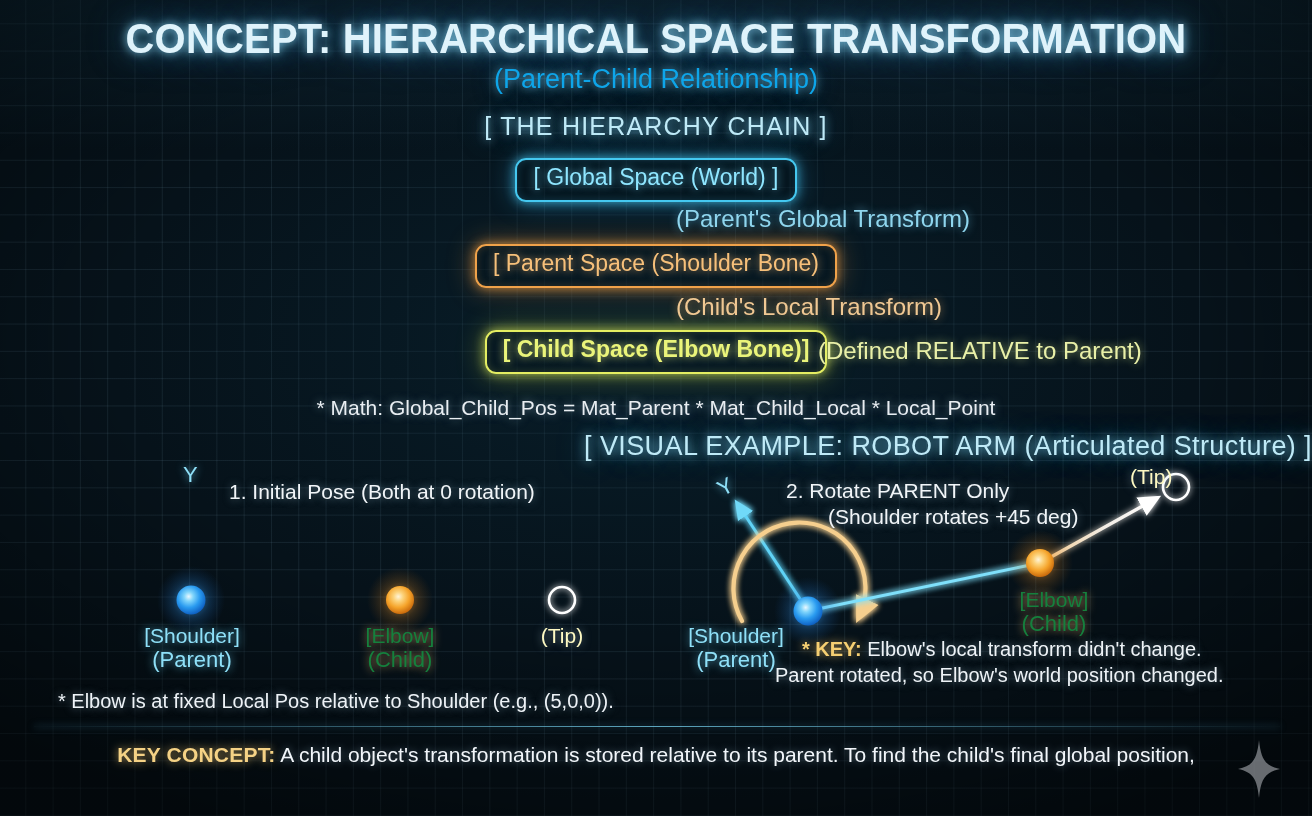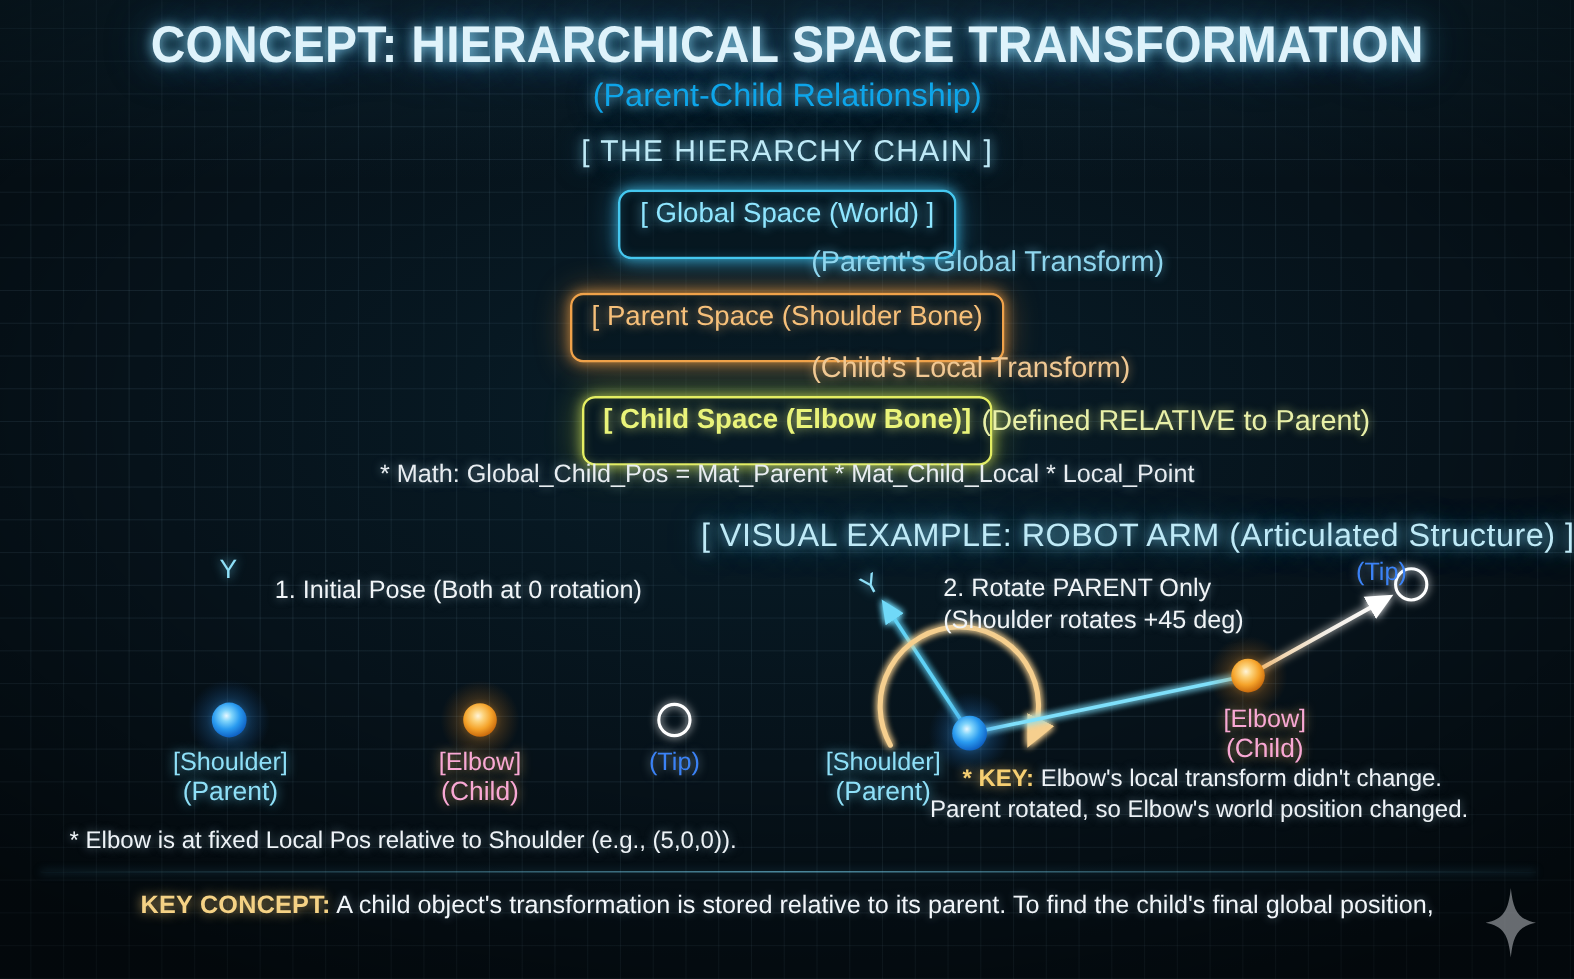--- a/index.html
+++ b/index.html
@@ -53,21 +53,21 @@
   .sec2 {
     position:absolute; left:0; right:0; top:431px;
     text-align:right; font-size:27px; color:#bfeaf7; letter-spacing:0.4px;
     text-shadow:0 0 11px rgba(140,225,255,0.9), 0 0 26px rgba(60,175,225,0.6);
   }
 
   
   .chipwrap { position:absolute; left:0; right:0; text-align:center; }
   .chip {
     display:inline-block;
-    padding:5px 16px 24px;
+    padding:5px 16px 10px;
     border:2px solid; border-radius:11px;
     font-size:23px; line-height:1.08;
     background:rgba(6,22,30,0.45);
   }
   .chip-cyan {
     color:#8fe6ff; border-color:#45c8f0;
     box-shadow:0 0 11px rgba(70,200,240,0.75), 0 0 26px rgba(50,170,230,0.45), inset 0 0 9px rgba(60,190,235,0.2);
     text-shadow:0 0 9px rgba(110,220,255,0.85);
   }
   .chip-orange {
@@ -81,34 +81,34 @@
     text-shadow:0 0 9px rgba(235,248,130,0.8);
   }
   .ann {
     position:absolute; font-size:24px; white-space:nowrap;
   }
   .ann-cyan{ color:#8fd6ee; text-shadow:0 0 8px rgba(110,200,235,0.7); }
   .ann-orange{ color:#f0c893; text-shadow:0 0 8px rgba(235,180,110,0.7); }
   .ann-yellow{ color:#e9f0a8; text-shadow:0 0 8px rgba(225,240,140,0.7); }
 
   .mathline {
-    position:absolute; left:0; right:0; top:384px; text-align:center;
+    position:absolute; left:0; right:0; top:396px; text-align:center;
     font-size:21px; color:#e9eef2;
     text-shadow:0 0 8px rgba(190,225,245,0.55);
   }
 
   
   .caption {
     position:absolute; font-size:21px; color:#f1f5f8; white-space:nowrap;
     text-shadow:0 0 8px rgba(190,225,245,0.5);
   }
   .jlabel { position:absolute; text-align:center; white-space:nowrap; font-size:21px; line-height:1.12; }
   .jl-blue { color:#8fe0f8; text-shadow:0 0 9px rgba(110,215,250,0.8); }
-  .jl-orange { color:#f9a8d4; text-shadow:0 0 9px rgba(245,190,110,0.8); }
-  .jl-white { color:#3b82f6; text-shadow:0 0 8px rgba(200,230,250,0.55); }
+  .jl-orange { color:#15803d; text-shadow:0 0 9px rgba(245,190,110,0.8); }
+  .jl-white { color:#fef9c3; text-shadow:0 0 8px rgba(200,230,250,0.55); }
   .jlabel .sub { font-size:22px; display:block; }
 
   .note {
     position:absolute; font-size:20px; color:#eef3f7; white-space:nowrap;
     text-shadow:0 0 8px rgba(190,225,245,0.5);
   }
   .note b.key { color:#f6cf72; text-shadow:0 0 9px rgba(245,200,110,0.75); }
 
   .divider {
     position:absolute; left:34px; right:32px; top:726px; height:1px;
@@ -295,21 +295,21 @@
   <span class="sub">(Child)</span>
 </div>
 <div class="jlabel jl-white" style="left:492px; top:624px; width:140px;">
   <span>(Tip)</span>
 </div>
 
 <div class="note" style="left:58px; top:690px;">* Elbow is at fixed Local Pos relative to Shoulder (e.g., (5,0,0)).</div>
 
 <div class="jl-blue" style="position:absolute; left:718px; top:474px; font-size:22px; transform:rotate(-28deg); text-shadow:0 0 9px rgba(110,215,250,0.85);">Y</div>
 <div class="caption" style="left:786px; top:479px;">2. Rotate PARENT Only</div>
-<div class="caption" style="left:786px; top:505px;">(Shoulder rotates +45 deg)</div>
+<div class="caption" style="left:828px; top:505px;">(Shoulder rotates +45 deg)</div>
 
 <div class="jlabel jl-blue" style="left:646px; top:624px; width:180px;">
   <span>[Shoulder]</span>
   <span class="sub">(Parent)</span>
 </div>
 <div class="jlabel jl-orange" style="left:975px; top:588px; width:158px;">
   <span>[Elbow]</span>
   <span class="sub">(Child)</span>
 </div>
 <div class="jlabel jl-white" style="left:1130px; top:465px; width:180px; text-align:left;">

